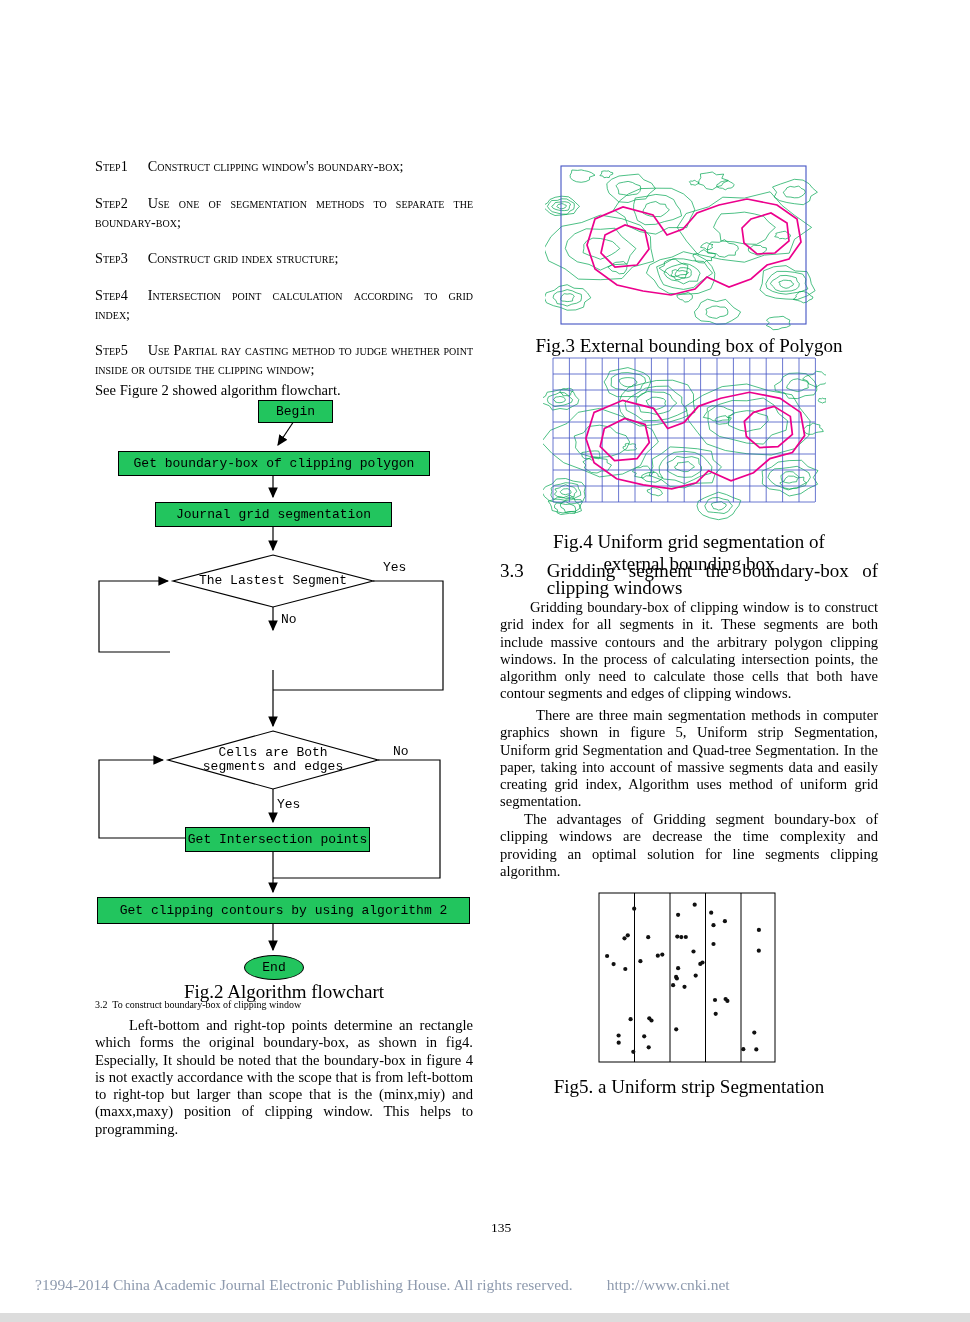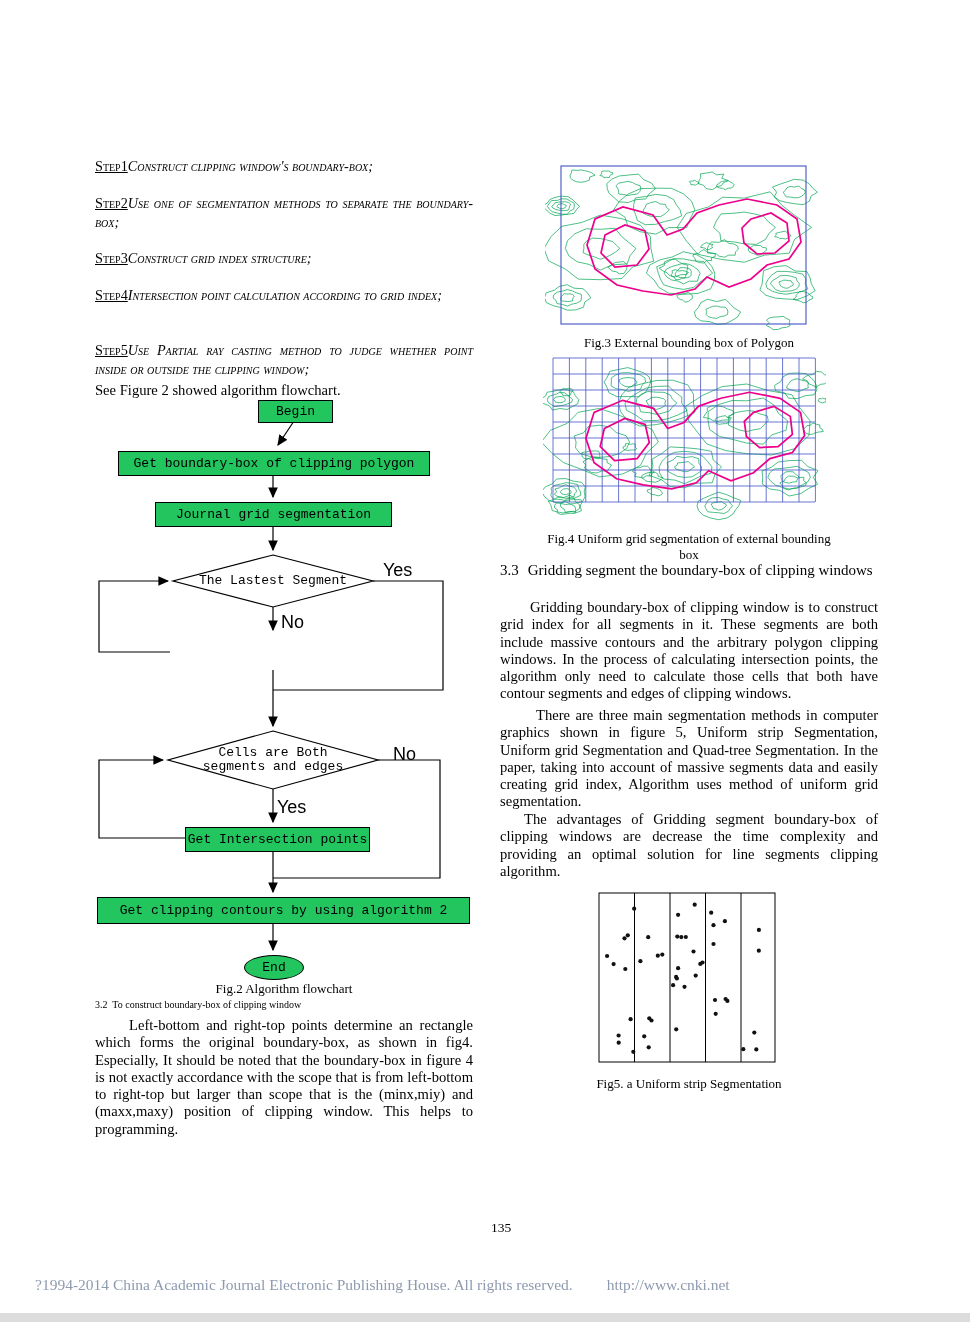--- a/index.html
+++ b/index.html
@@ -2,33 +2,33 @@
 <html style="--contour-green: #00a550; --polygon-pink: #ec008c; --grid-blue: #4353c4; --footer-gray: #8e9aae;"><head>
 <meta charset="utf-8">
 <style>
   html,body{margin:0;padding:0;background:#fff;}
   .page{position:relative;width:970px;height:1322px;background:#fff;overflow:hidden;
         font-family:"Liberation Serif",serif;color:#000;}
   .abs{position:absolute;}
   .lcol{left:95px;width:378px;}
   .rcol{left:500px;width:378px;}
   .step{font-size:14.2px;line-height:19px;text-align:justify;}
-  .step-label{margin-right:0;text-decoration:underline;}
+  .step-label{margin-right:20px;}
   .sc{font-variant:small-caps;}
-  .it{font-style:italic;}
+  .it{}
   .body-par{font-size:14.6px;line-height:17.3px;text-align:justify;}
-  .caption{font-size:13px;text-align:center;}
+  .caption{font-size:19px;text-align:center;}
   .heading{font-size:10px;white-space:pre-wrap;}
-  .h33{display:flex;gap:9px;font-size:15px;line-height:17.3px;align-items:flex-end;}
+  .h33{display:flex;gap:23px;font-size:19px;line-height:17.3px;}
   .fc-box{position:absolute;border:1.2px solid #000;background:#22c55e;
           font-family:"Liberation Mono",monospace;font-size:13px;
           display:flex;align-items:center;justify-content:center;white-space:nowrap;}
   .fc-text{position:absolute;font-family:"Liberation Mono",monospace;font-size:13px;
            text-align:center;line-height:14px;}
-  .fc-label{position:absolute;font-family:Liberation Sans, sans-serif;font-size:18px;}
+  .fc-label{position:absolute;font-family:Liberation Mono, monospace;font-size:13px;}
   .ellipse{border-radius:50%;}
   .pagenum{left:16px;width:970px;text-align:center;font-size:13.5px;}
   .footer{display:flex;gap:34px;font-size:15.5px;color:var(--footer-gray,#8e9aae);}
   .bottom-strip{left:0;bottom:0;width:970px;height:9px;background:#dcdcdc;}
   svg{display:block;}
 </style>
 </head>
 <body>
 
 <div class="page">

